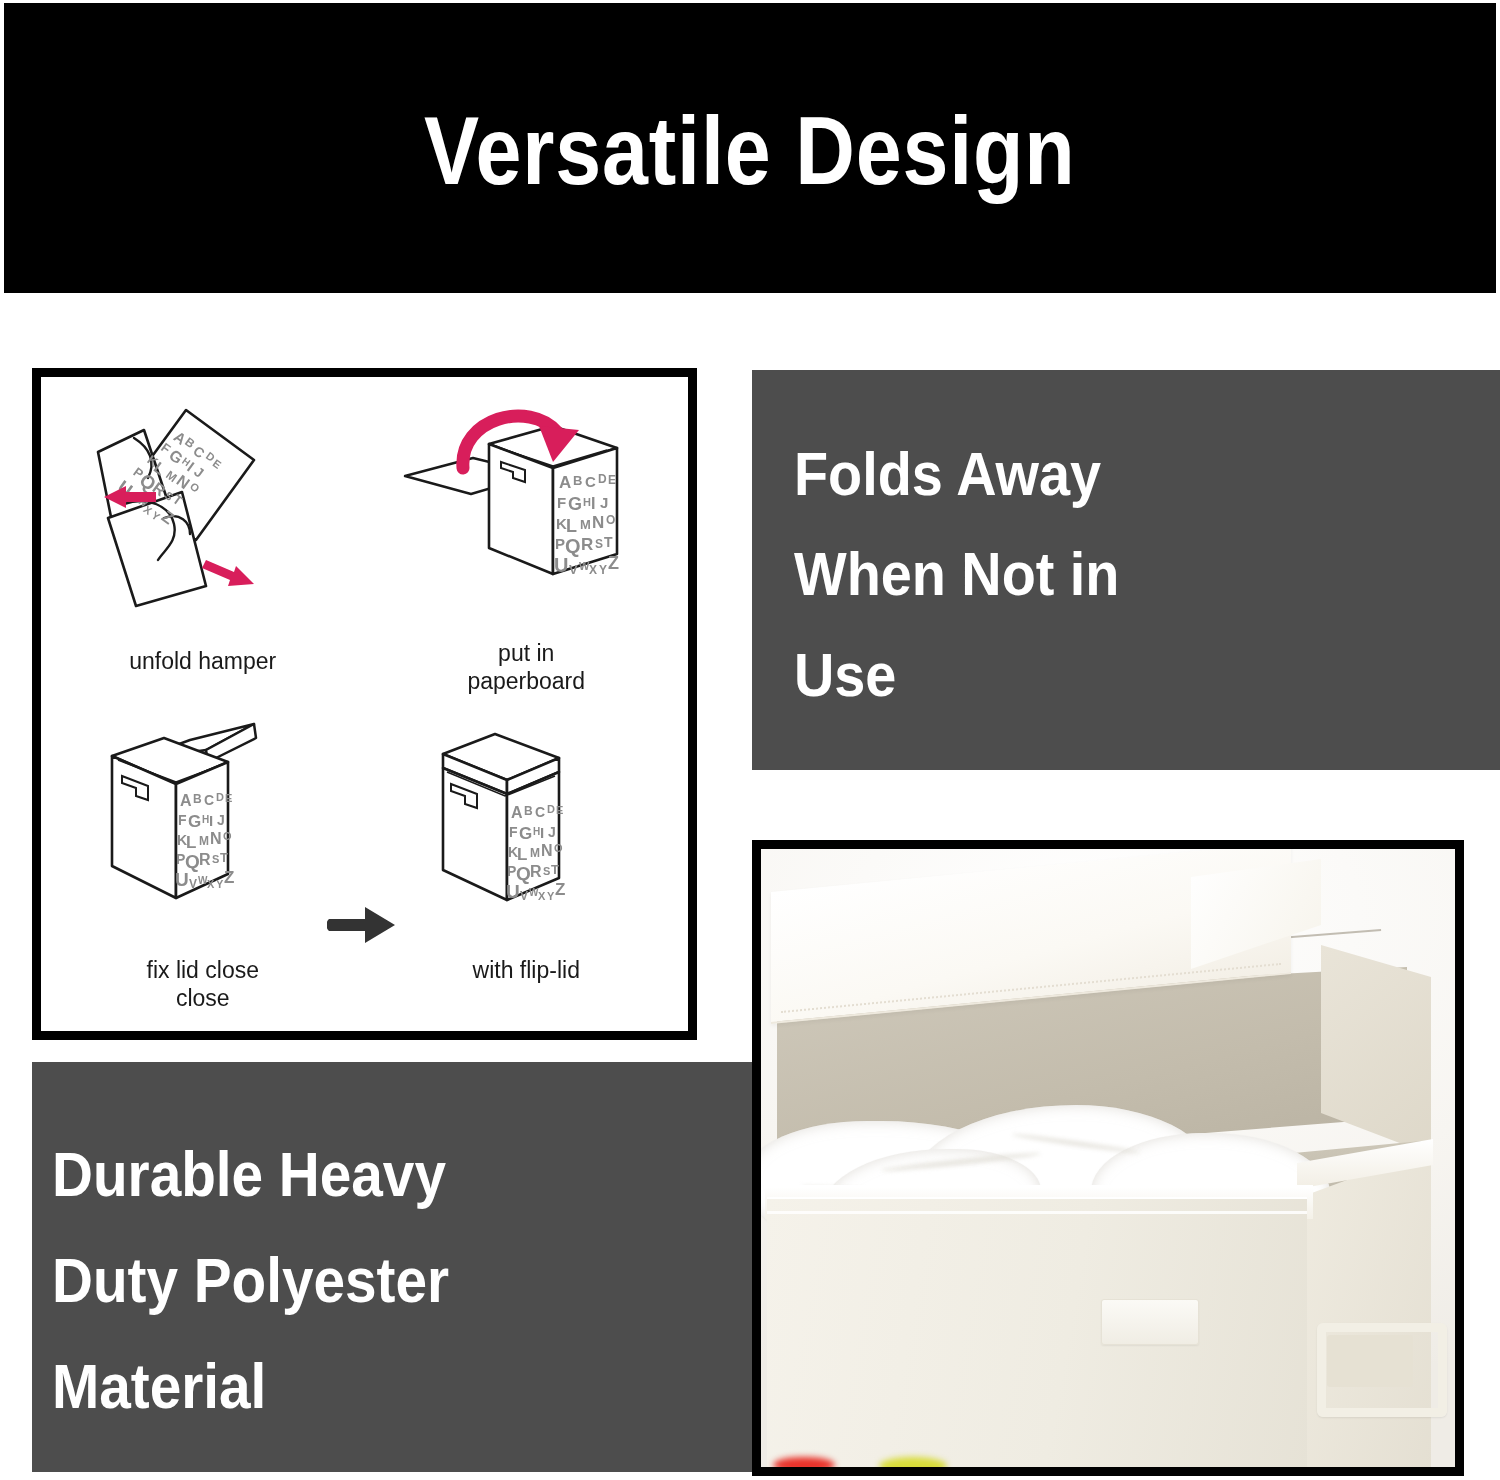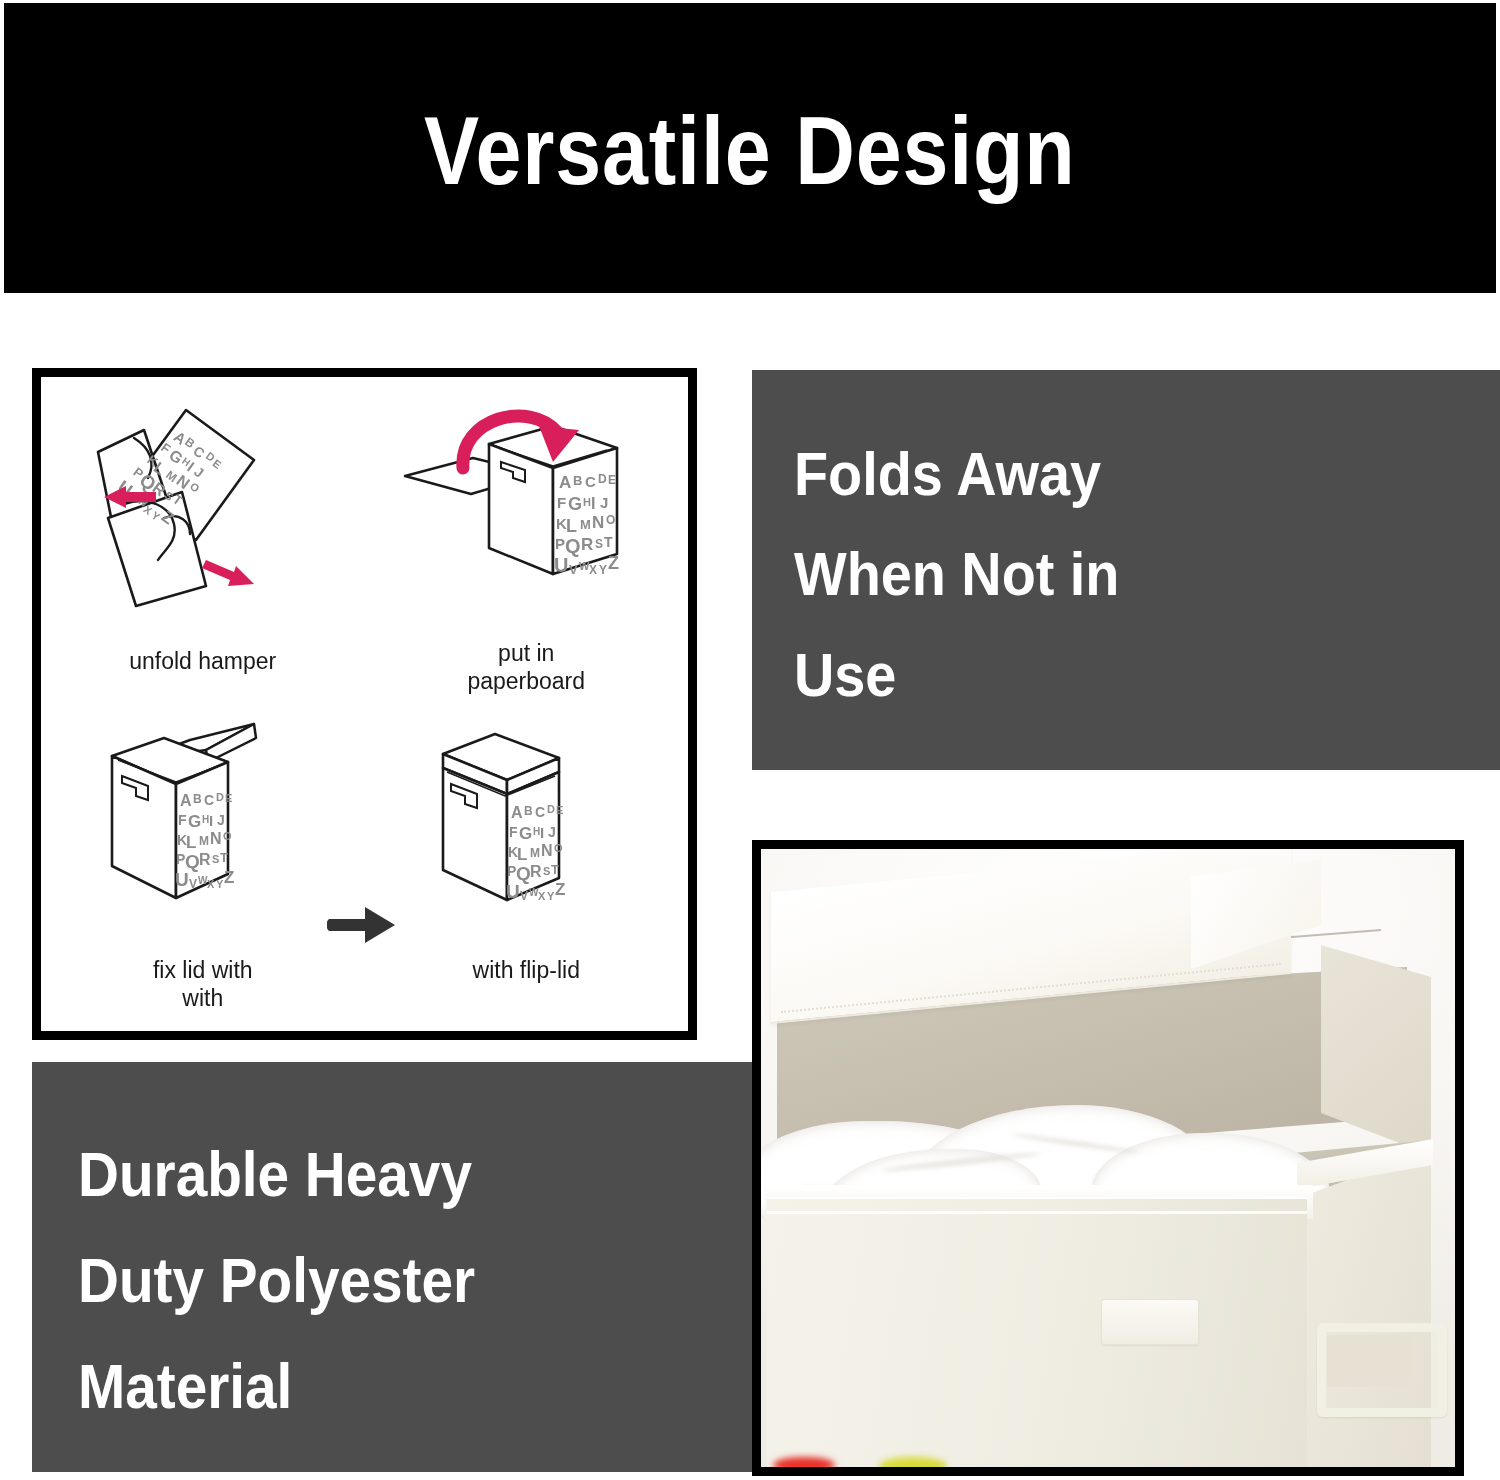--- a/index.html
+++ b/index.html
@@ -106,21 +106,21 @@
     top: 370px;
     width: 768px;
     height: 400px;
     padding: 54px 0 0 42px;
   }
   .panel-durable {
     left: 32px;
     top: 1062px;
     width: 724px;
     height: 410px;
-    padding: 60px 0 0 46px;
+    padding: 60px 0 0 20px;
   }
   .panel-line {
     color: #ffffff;
     font-family: "Liberation Sans Narrow", "Liberation Sans", sans-serif;
     font-weight: bold;
     font-size: 62px;
     line-height: 1.62;
     transform: scaleX(0.9);
     transform-origin: left center;
     white-space: nowrap;
@@ -499,22 +499,22 @@
             <text x="97" y="168" font-size="19">U</text>
               <text x="111" y="170" font-size="12">V</text>
             <text x="120" y="166" font-size="10">W</text>
               <text x="129" y="170" font-size="11">X</text>
             <text x="138" y="170" font-size="11">Y</text>
               <text x="146" y="165" font-size="17">Z</text>
           </g>
         </svg>
       </div>
       <div class="step-caption">
-        <span>fix lid with</span><br>
-        <span>with</span>
+        <span>fix lid close</span><br>
+        <span>close</span>
       </div>
     </div>
 
     <div class="step s4">
       <div class="step-art">
         <svg width="250" height="220" viewBox="0 0 250 220">
 
           <g fill="#ffffff" stroke="#1a1a1a" stroke-width="2.6" stroke-linejoin="round">
             <polygon points="42,36 94,16 158,40 106,62"></polygon>
             <polygon points="42,36 106,62 106,76 42,50"></polygon>

